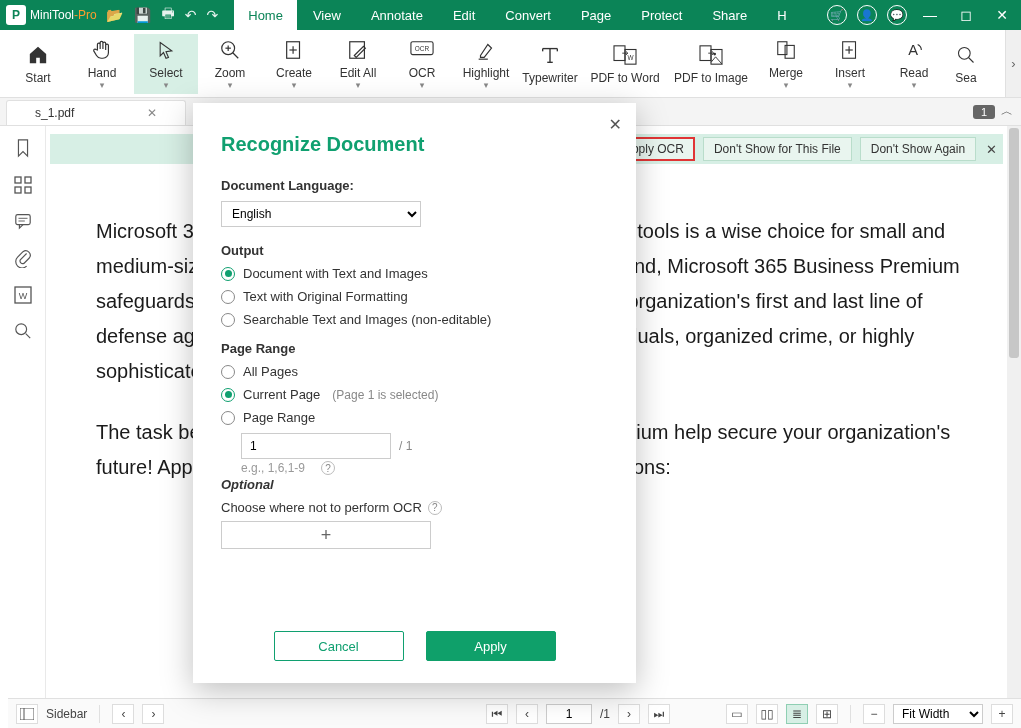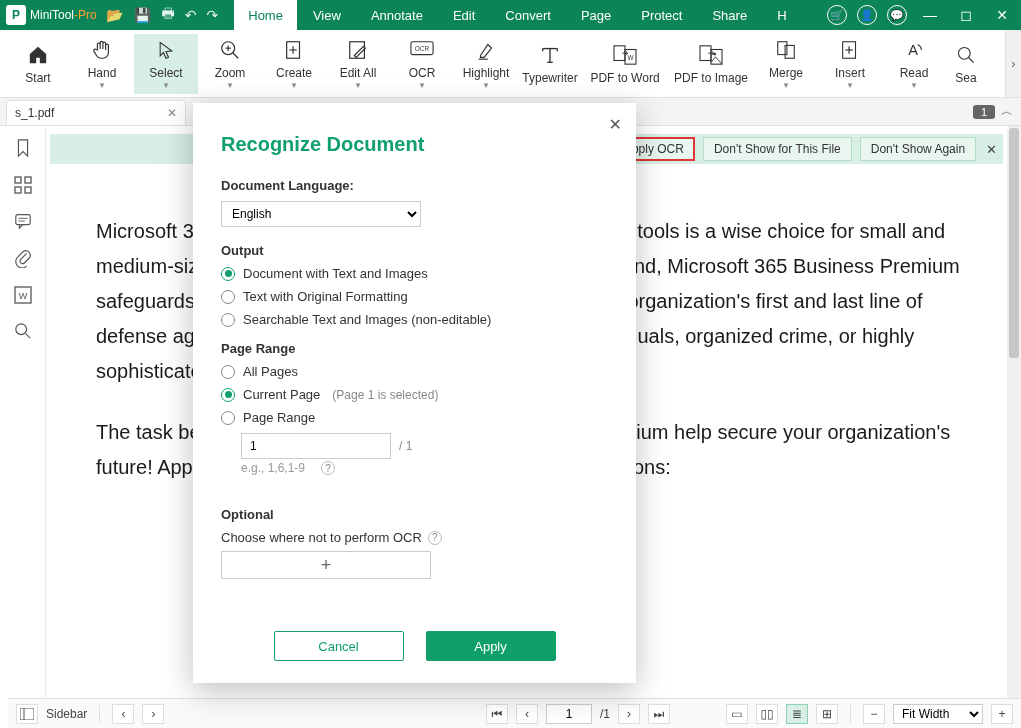--- a/index.html
+++ b/index.html
@@ -23,21 +23,21 @@
   .ribbon { height: 68px; background:#fff; border-bottom:1px solid #e0e0e0; display:flex; align-items:center; padding:0 6px; position:relative; }
   .ribbon .item { width:64px; height:60px; display:flex; flex-direction:column; align-items:center; justify-content:center; gap:4px; font-size:12px; color:#333; cursor:pointer; position:relative; }
   .ribbon .item.wider { width:86px; }
   .ribbon .item .ico { font-size:20px; color:#333; height:24px; display:flex; align-items:center; justify-content:center;}
   .ribbon .item.selected { background:#d7efe5; }
   .ribbon .item .drop { font-size:9px; color:#888; margin-top:-4px; }
   .ribbon .scroll-right { position:absolute; right:0; top:0; bottom:0; width:16px; background:#f0f0f0; display:flex; align-items:center; justify-content:center; color:#666; border-left:1px solid #e0e0e0;}
 
   
   .tabbar { height:28px; background:#f4f4f4; border-bottom:1px solid #e0e0e0; display:flex; align-items:stretch; }
-  .tabbar .tab { width:180px; background:#fff; border:1px solid #e0e0e0; border-bottom:none; display:flex; align-items:center; padding:0 8px; font-size:12px; gap:8px; border-radius:3px 3px 0 0; margin-top:2px; margin-left:6px;}
+  .tabbar .tab { width:180px; background:#fff; border:1px solid #e0e0e0; border-bottom:none; display:flex; align-items:center; padding:0 28px; font-size:12px; gap:8px; border-radius:3px 3px 0 0; margin-top:2px; margin-left:6px;}
   .tabbar .tab .close { margin-left:auto; color:#888; }
   .tabbar .spacer { flex:1; }
   .tabbar .right { display:flex; align-items:center; gap:6px; padding-right:8px;}
   .tabbar .badge { background:#666; color:#fff; border-radius:3px; padding:1px 8px; font-size:11px;}
   .tabbar .chev { color:#444; font-size:12px; }
 
   
   .main { position:absolute; top:126px; bottom:30px; left:0; right:0; display:flex; }
   .leftpanel { width:46px; background:#fff; border-right:1px solid #e9e9e9; display:flex; flex-direction:column; align-items:center; padding-top:12px; gap:18px; color:#555;}
   .leftpanel .pico { font-size:18px; cursor:pointer; }
@@ -418,21 +418,21 @@
   </div>
   <div class="rangein">
     <input value="1" style="">
     <span class="total">/ 1</span>
   </div>
   <div class="eg">
     <span>e.g., 1,6,1-9</span>
     <span class="qmark">?</span>
   </div>
 
-  <div class="section-label" style="margin-top:32px;">Optional</div>
+  <div class="section-label" style="margin-top:2px;font-style:italic;">Optional</div>
   <div style="display:flex; align-items:center; gap:6px; font-size:13px; color:#333;">
     <span>Choose where not to perform OCR</span>
     <span class="qmark">?</span>
   </div>
   <div class="addbox">+</div>
 
   <div class="footer">
     <div class="fbtn cancel">Cancel</div>
     <div class="fbtn apply">Apply</div>
   </div>

